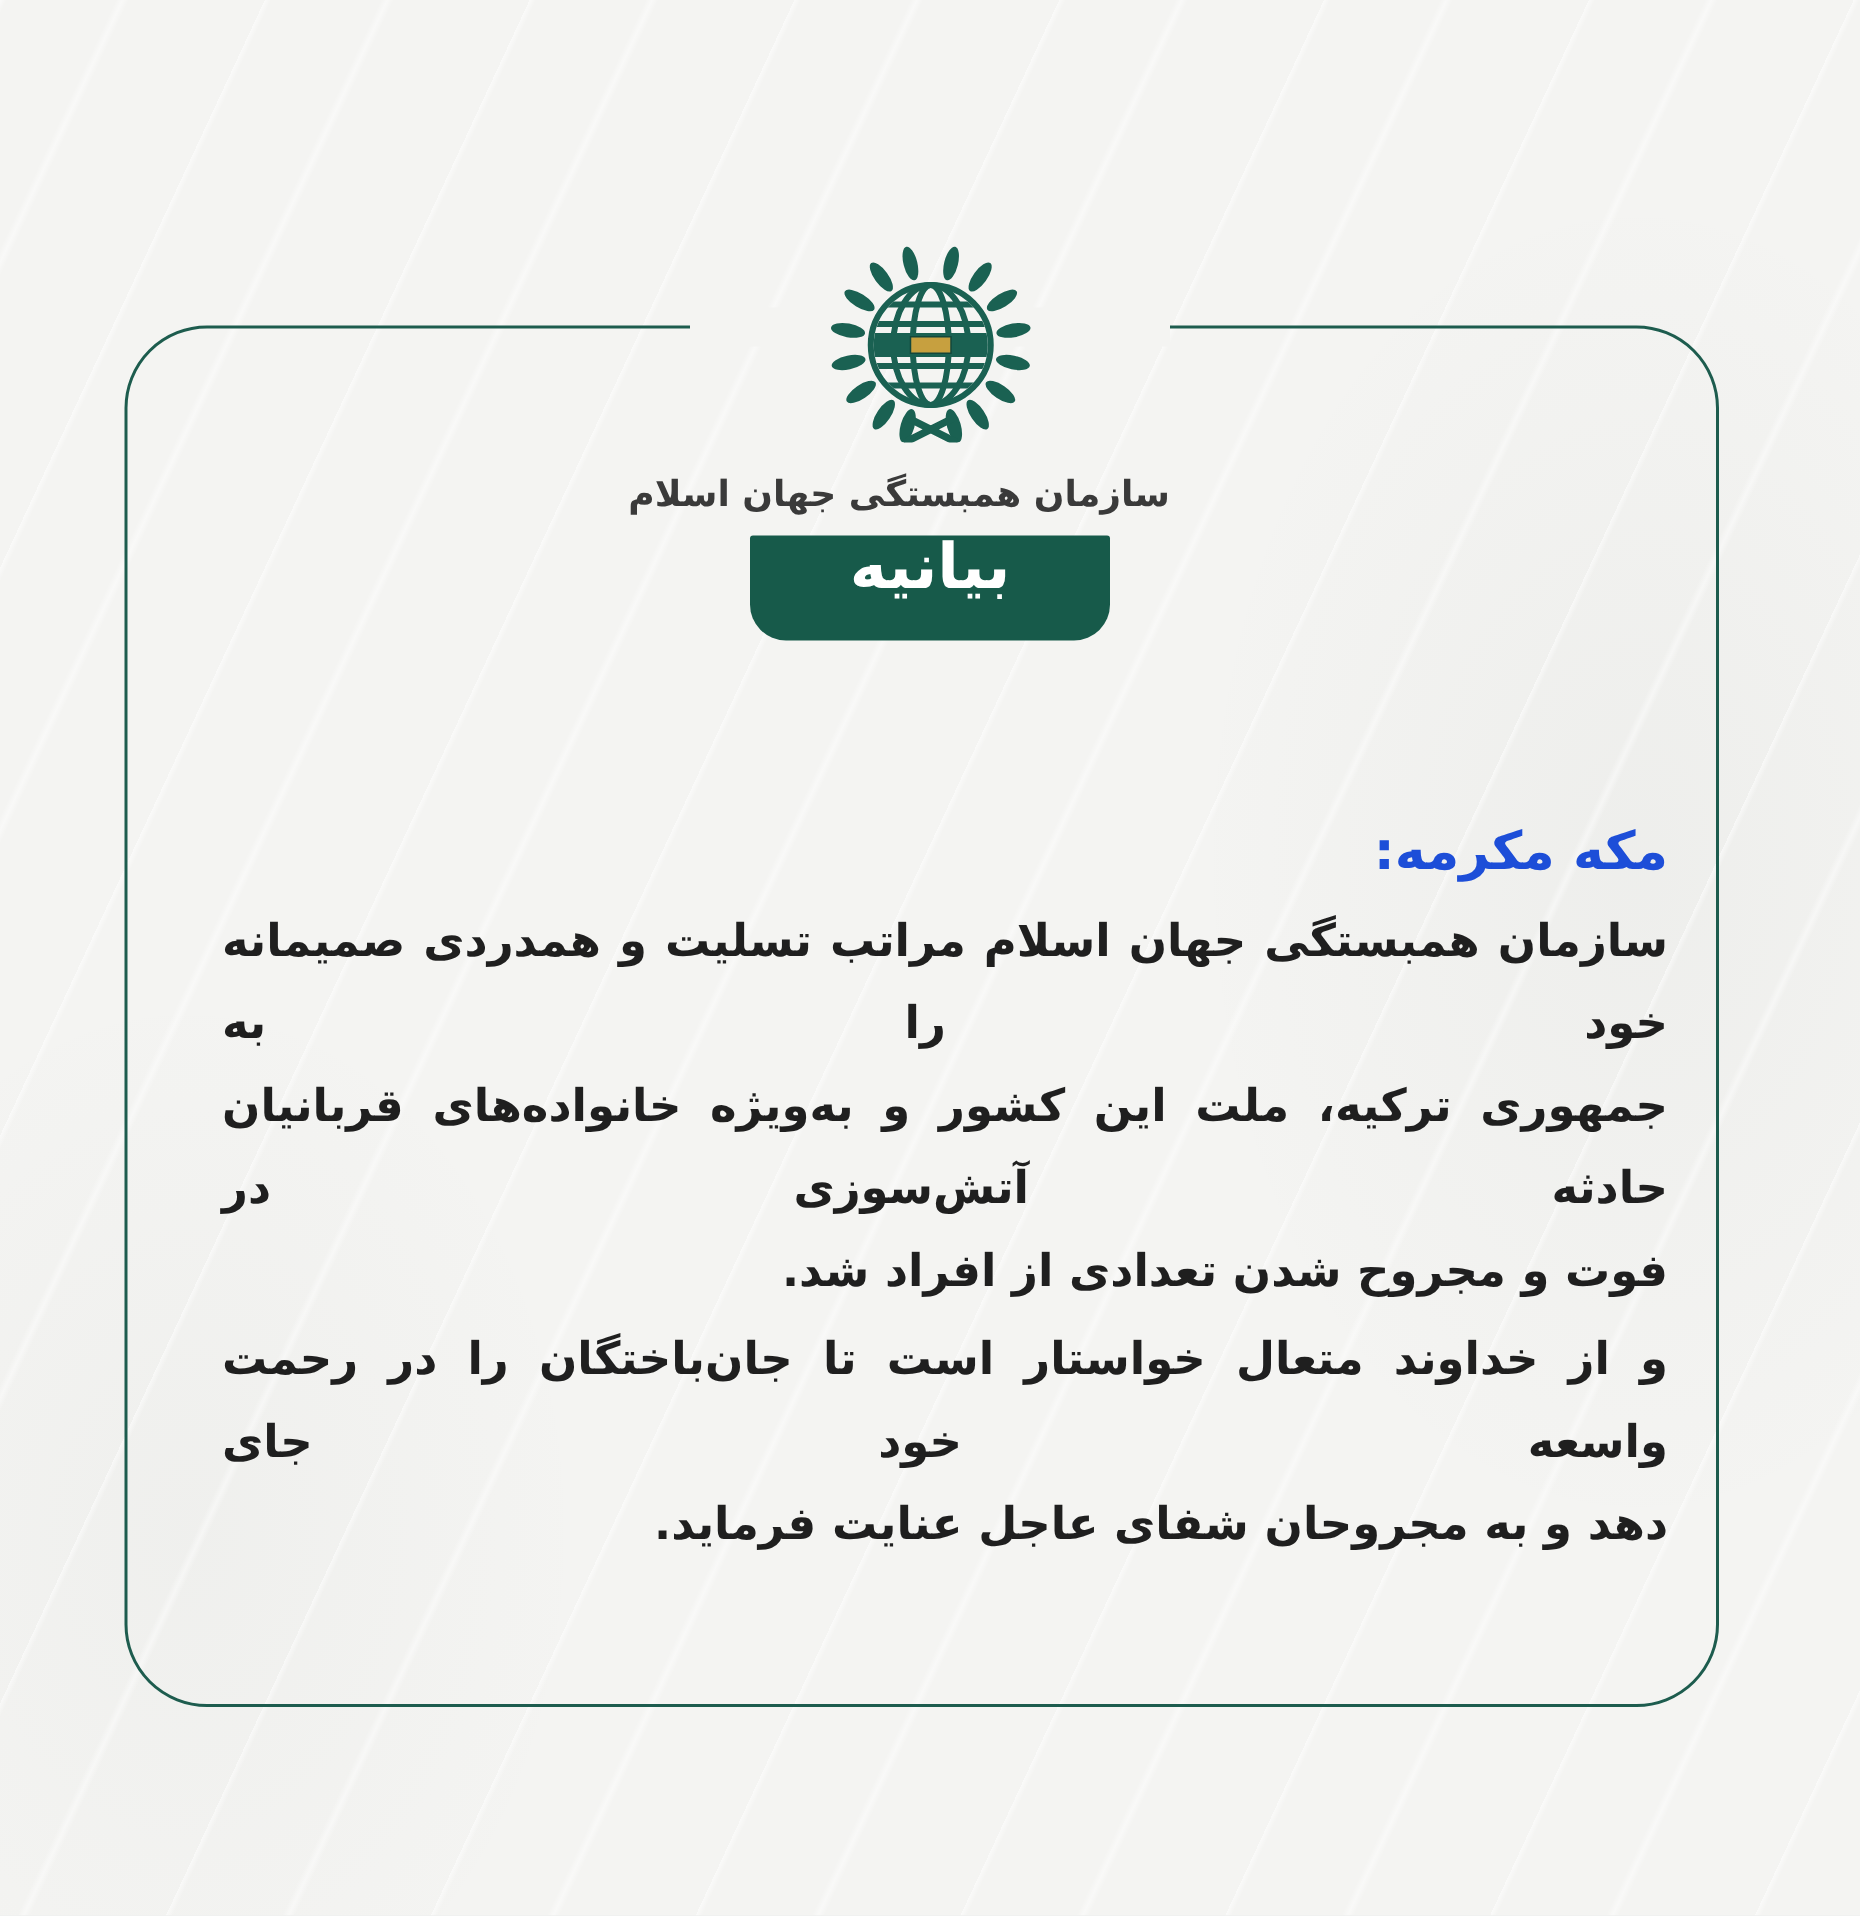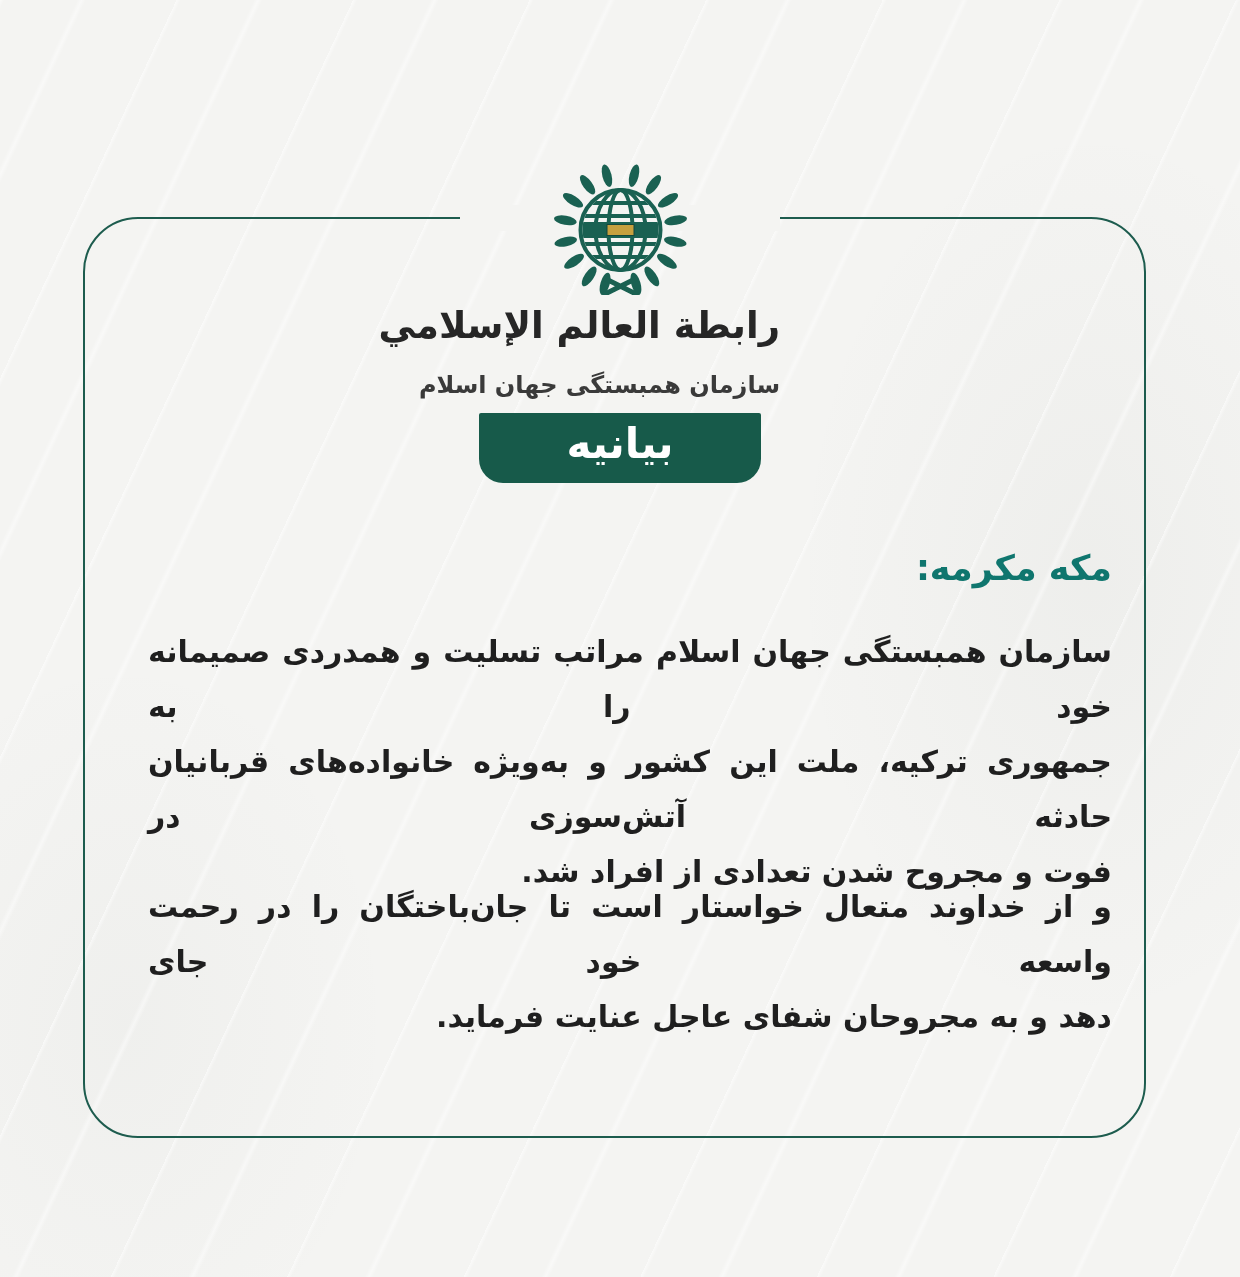--- a/index.html
+++ b/index.html
@@ -68,51 +68,51 @@
   .org-subtitle {
     margin-top: 20px;
     font-size: 24px;
     font-weight: 700;
     color: #3a3a3a;
     white-space: nowrap;
   }
 
   .statement-banner {
     margin: 14px auto 0 auto;
-    width: 282px; height: 70px;
+    width: 240px; height: 70px;
     background: #175a4a;
     border-radius: 2px 2px 24px 24px;
-    display: flex; align-items: center; justify-content: center;
+    display: flex; justify-content: center;
   }
   .banner-label {
     color: #ffffff;
     font-size: 42px;
     font-weight: 700;
     line-height: 1;
     padding-bottom: 8px;
   }
 
   .statement-heading {
     position: absolute;
     right: 128px; top: 548px;
     font-size: 35px;
     font-weight: 700;
-    color: #0f766e;
+    color: #1d4ed8;
   }
 
   .statement-paragraph {
     position: absolute;
     right: 128px;
     width: 964px;
     color: #1f1f1f;
     font-size: 30px;
     font-weight: 700;
     direction: rtl;
   }
-  .para-1 { top: 624px; margin-left: 40px; }
+  .para-1 { top: 600px; margin-left: 40px; }
   .para-2 { top: 879px; }
 
   .p-line {
     line-height: 55px;
     text-align: justify;
     text-align-last: justify;
     white-space: normal;
   }
   .p-line-last {
     line-height: 55px;
@@ -166,21 +166,20 @@
           <line x1="28" y1="45" x2="109" y2="45"></line>
           <line x1="28" y1="58" x2="109" y2="58"></line>
           <line x1="28" y1="86" x2="109" y2="86"></line>
           <line x1="28" y1="99" x2="109" y2="99"></line>
           <rect x="28" y="64" width="81" height="16" fill="#1a6152" stroke="none"></rect>
         </g>
         <rect x="55" y="66.5" width="27" height="11" fill="#c7a03f" stroke="#13473c" stroke-width="1"></rect>
       </g>
     </svg>
 
-    <div class="calligraphy-title" lang="ar">رابطة العالم الإسلامي</div>
 
     <div class="org-subtitle" lang="fa">سازمان همبستگی جهان اسلام</div>
 
     <div class="statement-banner">
       <div class="banner-label">بیانیه</div>
     </div>
   </div>
 
   <div class="statement-heading" lang="fa">مکه مکرمه:</div>
 

